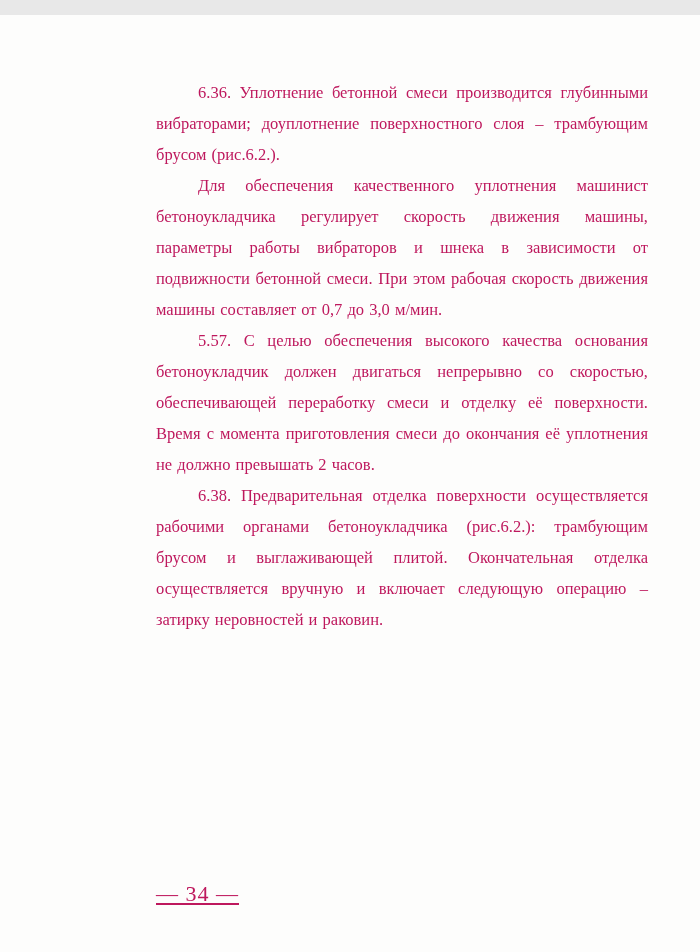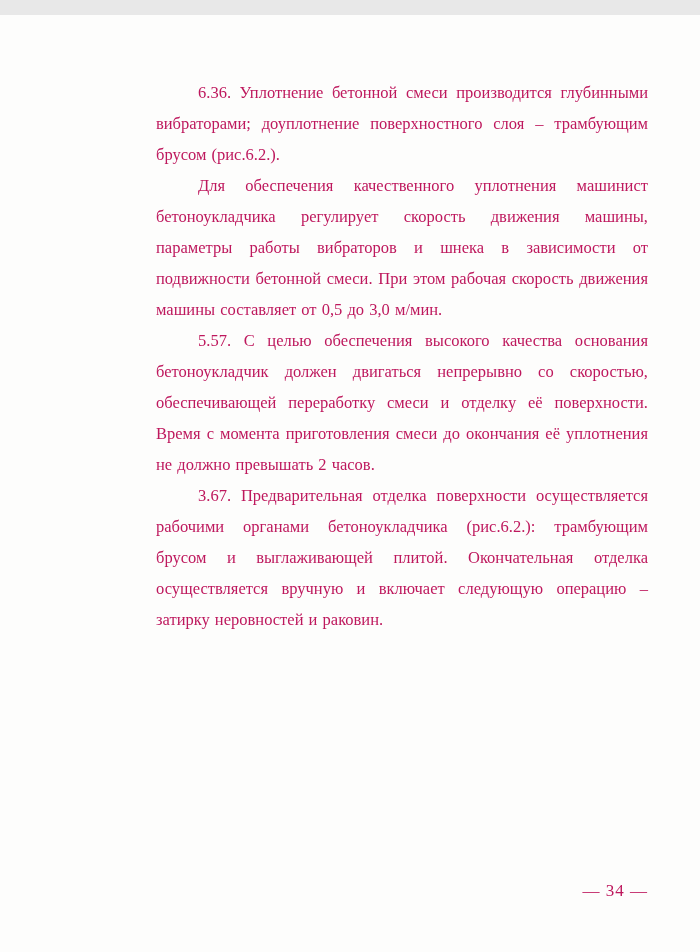--- a/index.html
+++ b/index.html
@@ -31,29 +31,30 @@
     margin: 0;
     padding: 0;
     text-indent: 42px;
     word-spacing: 1px;
   }
   .page-number {
     position: absolute;
     left: 156px;
     top: 866px;
     width: 492px;
-    text-align: right;
-    font-size: 17px;
+    text-align: left;
+    font-size: 22px;
     letter-spacing: 1px;
+    text-decoration: underline;
   }
 </style>
 </head>
 <body>
 
 <div class="page">
   <div class="content">
     <p>6.36. Уплотнение бетонной смеси производится глубинными вибраторами; доуплотнение поверхностного слоя – трамбующим брусом (рис.6.2.).</p>
-    <p>Для обеспечения качественного уплотнения машинист бетоноукладчика регулирует скорость движения машины, параметры работы вибраторов и шнека в зависимости от подвижности бетонной смеси. При этом рабочая скорость движения машины составляет от 0,5 до 3,0 м/мин.</p>
+    <p>Для обеспечения качественного уплотнения машинист бетоноукладчика регулирует скорость движения машины, параметры работы вибраторов и шнека в зависимости от подвижности бетонной смеси. При этом рабочая скорость движения машины составляет от 0,7 до 3,0 м/мин.</p>
     <p>5.57. С целью обеспечения высокого качества основания бетоноукладчик должен двигаться непрерывно со скоростью, обеспечивающей переработку смеси и отделку её поверхности. Время с момента приготовления смеси до окончания её уплотнения не должно превышать 2 часов.</p>
-    <p>3.67. Предварительная отделка поверхности осуществляется рабочими органами бетоноукладчика (рис.6.2.): трамбующим брусом и выглаживающей плитой. Окончательная отделка осуществляется вручную и включает следующую операцию – затирку неровностей и раковин.</p>
+    <p>6.38. Предварительная отделка поверхности осуществляется рабочими органами бетоноукладчика (рис.6.2.): трамбующим брусом и выглаживающей плитой. Окончательная отделка осуществляется вручную и включает следующую операцию – затирку неровностей и раковин.</p>
   </div>
   <div class="page-number">— 34 —</div>
 </div>
 
 </body></html>

